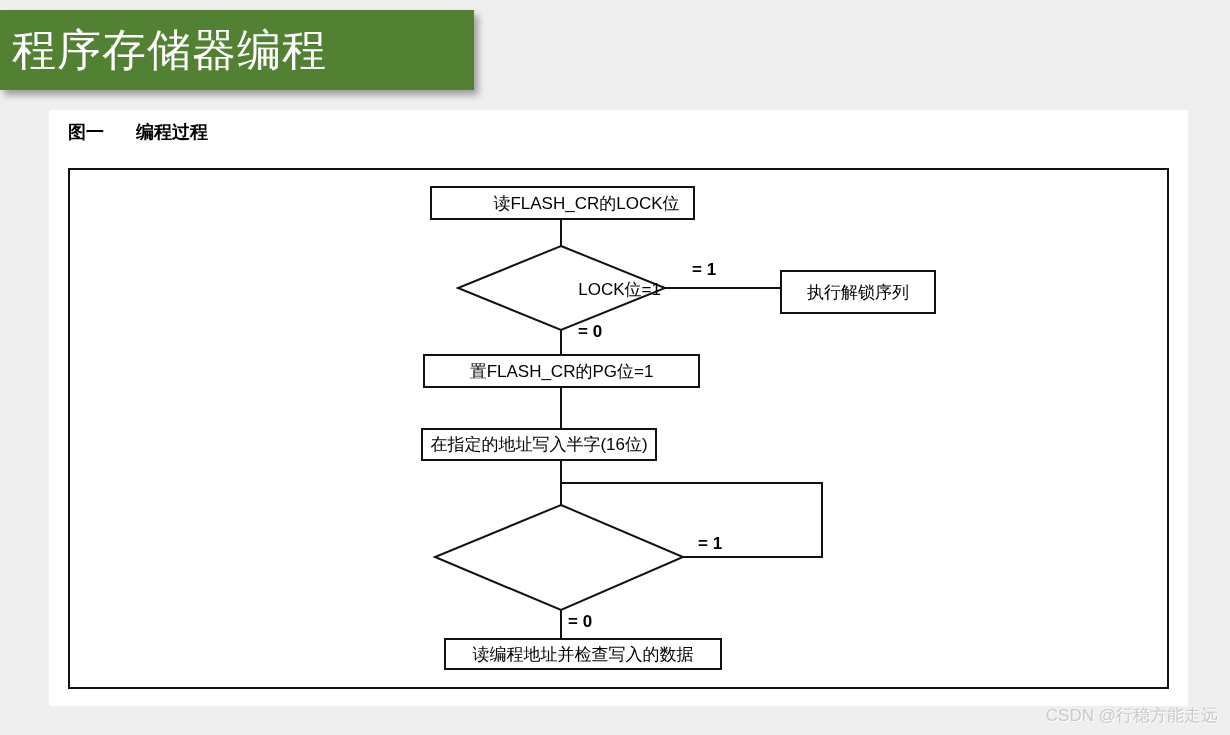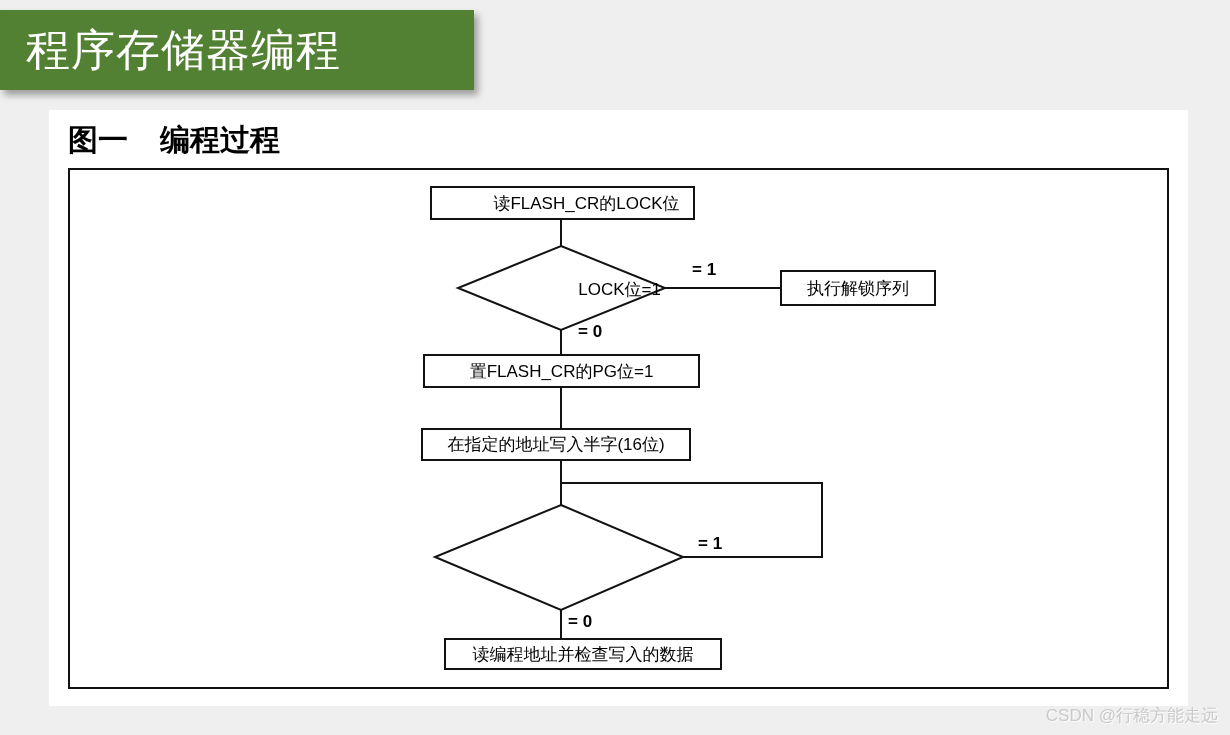--- a/index.html
+++ b/index.html
@@ -7,49 +7,49 @@
     width:1230px;height:735px;
     background:#efefef;
     font-family:"Liberation Sans",sans-serif;
     position:relative;overflow:hidden;
   }
   .banner{
     position:absolute;left:0;top:10px;width:474px;height:80px;
     background:#538133;
     box-shadow:4px 5px 7px rgba(0,0,0,0.35);
     display:flex;align-items:center;box-sizing:border-box;
-    padding-left:26px;
+    padding-left:12px;
   }
   .banner-title{
     color:#ffffff;font-size:44px;letter-spacing:1px;white-space:nowrap;
   }
   .sheet{
     position:absolute;left:49px;top:110px;width:1139px;height:596px;
     background:#ffffff;
   }
   .caption{
     position:absolute;left:68px;top:120px;
-    font-size:30px;font-weight:bold;color:#000;white-space:nowrap;
+    font-size:18px;font-weight:bold;color:#000;white-space:nowrap;
   }
   .caption-gap{display:inline-block;width:32px;}
   .frame{
     position:absolute;left:68px;top:168px;width:1101px;height:521px;
     border:2px solid #121212;background:#ffffff;box-sizing:border-box;
   }
   .flow-svg{position:absolute;left:0;top:0;width:1097px;height:517px;}
   .node{
     position:absolute;border:2px solid #121212;background:#ffffff;
     display:flex;align-items:center;justify-content:center;
     font-size:17px;color:#000;box-sizing:border-box;
     text-align:center;white-space:nowrap;
   }
   .n-read{left:360px;top:16px;width:265px;height:34px;padding-left:48px;}
-  .n-unlock{left:710px;top:100px;width:156px;height:36px;}
+  .n-unlock{left:710px;top:100px;width:156px;height:44px;}
   .n-setpg{left:353px;top:184px;width:277px;height:34px;}
-  .n-write{left:351px;top:258px;width:270px;height:33px;}
+  .n-write{left:351px;top:258px;width:236px;height:33px;}
   .n-verify{left:352px;top:468px;width:278px;height:32px;margin-left:22px;}
   .d-label{
     position:absolute;font-size:17px;color:#000;text-align:right;
     width:200px;white-space:nowrap;
   }
   .d-lock{left:391px;top:108px;}
   .d-bsy{left:391px;top:363px;line-height:24px;}
   .edge-label{
     position:absolute;font-size:17px;font-weight:bold;color:#000;white-space:nowrap;
   }

